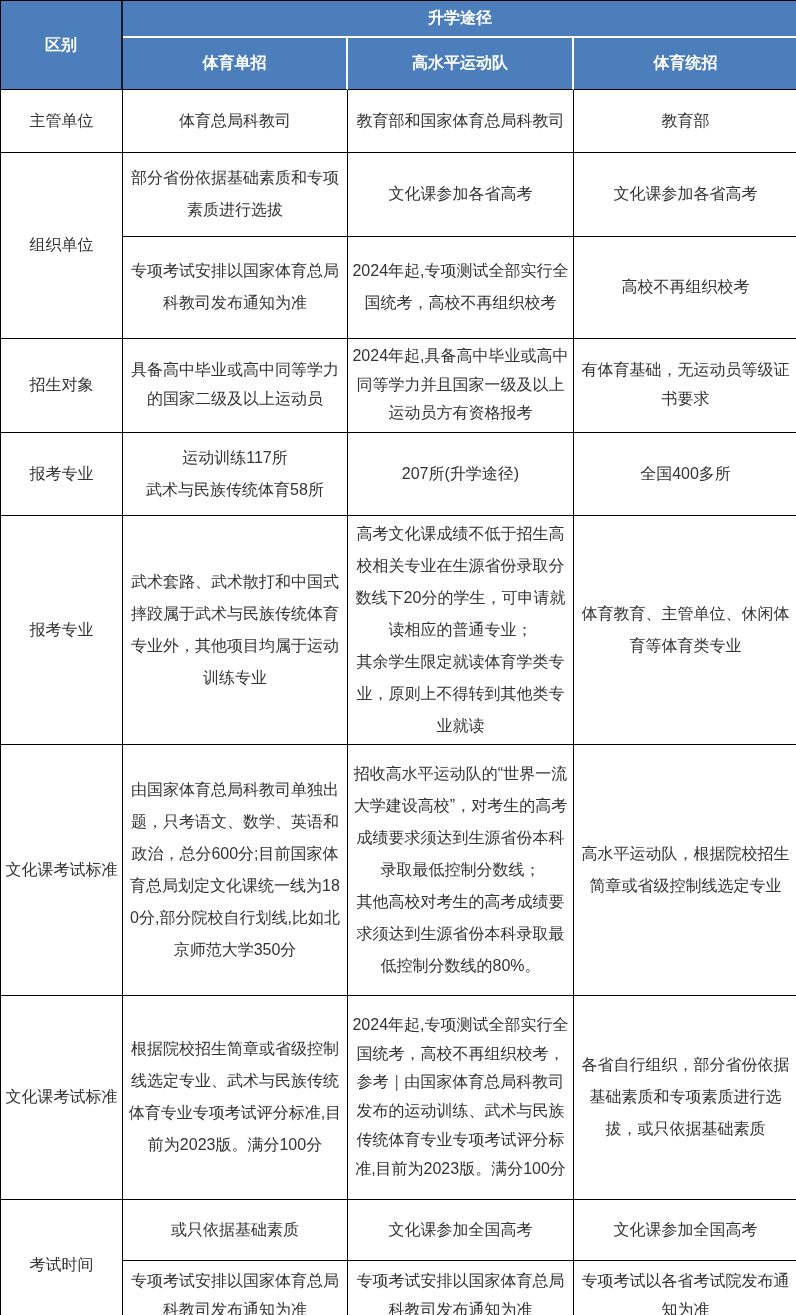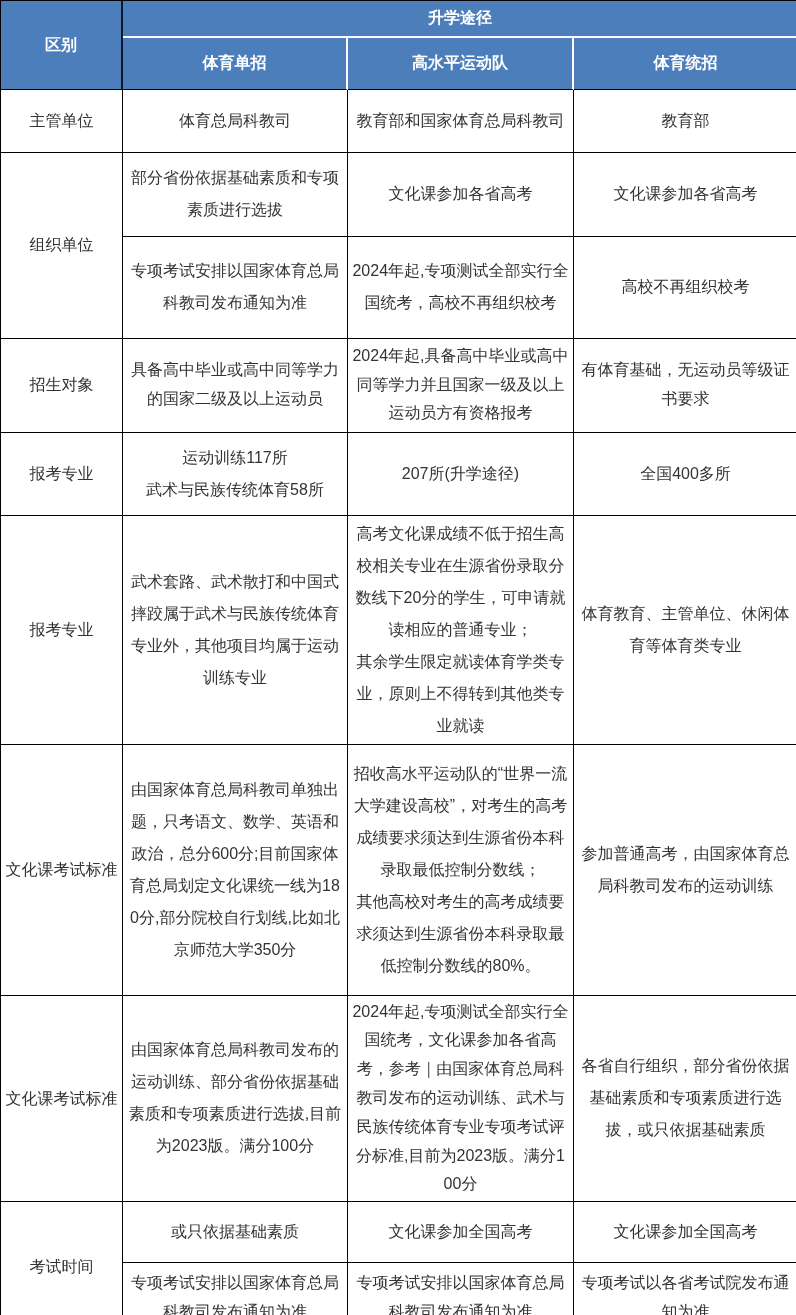--- a/index.html
+++ b/index.html
@@ -85,27 +85,27 @@
     <td>高考文化课成绩不低于招生高校相关专业在生源省份录取分数线下20分的学生，可申请就读相应的普通专业；
 其余学生限定就读体育学类专业，原则上不得转到其他类专业就读</td>
     <td>体育教育、主管单位、休闲体育等体育类专业</td>
   </tr>
 
   <tr style="height:251px">
     <td class="rlabel">文化课考试标准</td>
     <td>由国家体育总局科教司单独出题，只考语文、数学、英语和政治，总分600分;目前国家体育总局划定文化课统一线为180分,部分院校自行划线,比如北京师范大学350分</td>
     <td>招收高水平运动队的“世界一流大学建设高校”，对考生的高考成绩要求须达到生源省份本科录取最低控制分数线；
 其他高校对考生的高考成绩要求须达到生源省份本科录取最低控制分数线的80%。</td>
-    <td>参加普通高考，由国家体育总局科教司发布的运动训练</td>
+    <td>高水平运动队，根据院校招生简章或省级控制线选定专业</td>
   </tr>
 
   <tr style="height:204px">
     <td class="rlabel">文化课考试标准</td>
-    <td>由国家体育总局科教司发布的运动训练、部分省份依据基础素质和专项素质进行选拔,目前为2023版。满分100分</td>
-    <td class="lh-tight">2024年起,专项测试全部实行全国统考，文化课参加各省高考，参考｜由国家体育总局科教司发布的运动训练、武术与民族传统体育专业专项考试评分标准,目前为2023版。满分100分</td>
+    <td>根据院校招生简章或省级控制线选定专业、武术与民族传统体育专业专项考试评分标准,目前为2023版。满分100分</td>
+    <td class="lh-tight">2024年起,专项测试全部实行全国统考，高校不再组织校考，参考｜由国家体育总局科教司发布的运动训练、武术与民族传统体育专业专项考试评分标准,目前为2023版。满分100分</td>
     <td>各省自行组织，部分省份依据基础素质和专项素质进行选拔，或只依据基础素质</td>
   </tr>
 
   <tr style="height:61px">
     <td rowspan="2" class="rlabel">考试时间</td>
     <td>或只依据基础素质</td>
     <td>文化课参加全国高考</td>
     <td>文化课参加全国高考</td>
   </tr>
   <tr style="height:70px">

